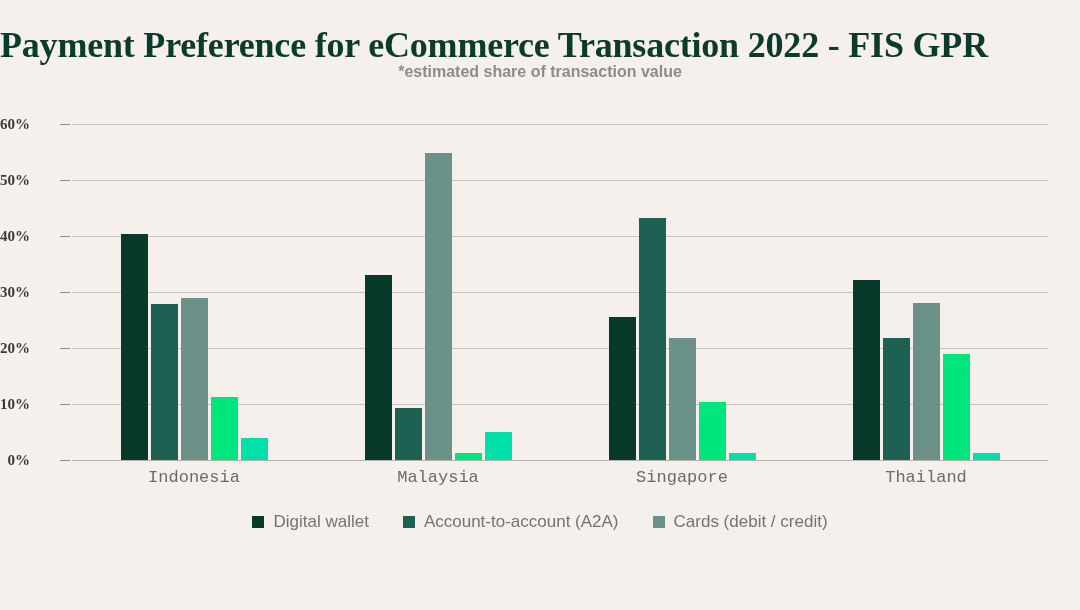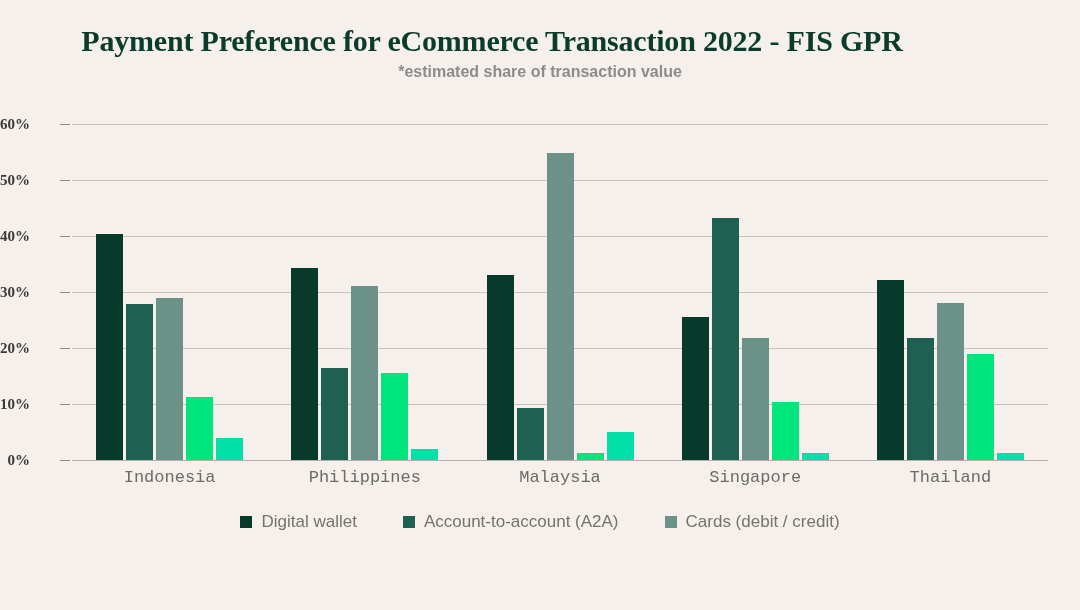--- a/index.html
+++ b/index.html
@@ -23,21 +23,21 @@
 
   
   .title {
     position: absolute;
     top: 24px;
     left: 0;
     width: 984px;
     text-align: center;
     font-family: "Liberation Serif", serif;
     font-weight: bold;
-    font-size: 30px;
+    font-size: 36px;
     letter-spacing: -0.2px;
     color: #0b3b2c;
     white-space: nowrap;
   }
   .subtitle {
     position: absolute;
     top: 63px;
     left: 0;
     width: 1080px;
     text-align: center;
@@ -124,21 +124,21 @@
   .legend {
     position: absolute;
     left: 0;
     top: 512px;
     width: 1080px;
   }
   .legend-row {
     display: flex;
     justify-content: center;
     align-items: center;
-    gap: 46px;
+    gap: 34px;
     margin-bottom: 10px;
   }
   .legend-item {
     display: flex;
     align-items: center;
     gap: 9px;
     white-space: nowrap;
   }
   .swatch {
     width: 12px;
@@ -188,28 +188,20 @@
     <div class="groups" id="groups">
         <div class="group">
           <div class="bar" title="Digital wallet – Indonesia: 40.3%" style="height: 225.68px; background: rgb(8, 58, 43);"></div>
           <div class="bar" title="Account-to-account (A2A) – Indonesia: 27.8%" style="height: 155.68px; background: rgb(30, 97, 82);"></div>
           <div class="bar" title="Cards (debit / credit) – Indonesia: 29%" style="height: 162.4px; background: rgb(108, 145, 137);"></div>
           <div class="bar" title="Cash-on-delivery (COD) – Indonesia: 11.2%" style="height: 62.72px; background: rgb(0, 229, 124);"></div>
           <div class="bar" title="Buy-now, Pay-later (BNPL) – Indonesia: 4%" style="height: 22.4px; background: rgb(0, 224, 168);"></div>
           <div class="xlabel">Indonesia</div>
         </div>
         <div class="group">
-          <div class="bar" title="Digital wallet – Philippines: 34.2%" style="height: 191.52px; background: rgb(8, 58, 43);"></div>
-          <div class="bar" title="Account-to-account (A2A) – Philippines: 16.5%" style="height: 92.4px; background: rgb(30, 97, 82);"></div>
-          <div class="bar" title="Cards (debit / credit) – Philippines: 31%" style="height: 173.6px; background: rgb(108, 145, 137);"></div>
-          <div class="bar" title="Cash-on-delivery (COD) – Philippines: 15.6%" style="height: 87.36px; background: rgb(0, 229, 124);"></div>
-          <div class="bar" title="Buy-now, Pay-later (BNPL) – Philippines: 2%" style="height: 11.2px; background: rgb(0, 224, 168);"></div>
-          <div class="xlabel">Philippines</div>
-        </div>
-        <div class="group">
           <div class="bar" title="Digital wallet – Singapore: 33%" style="height: 184.8px; background: rgb(8, 58, 43);"></div>
           <div class="bar" title="Account-to-account (A2A) – Singapore: 9.3%" style="height: 52.08px; background: rgb(30, 97, 82);"></div>
           <div class="bar" title="Cards (debit / credit) – Singapore: 54.8%" style="height: 306.88px; background: rgb(108, 145, 137);"></div>
           <div class="bar" title="Cash-on-delivery (COD) – Singapore: 1.2%" style="height: 6.72px; background: rgb(0, 229, 124);"></div>
           <div class="bar" title="Buy-now, Pay-later (BNPL) – Singapore: 5%" style="height: 28px; background: rgb(0, 224, 168);"></div>
           <div class="xlabel">Malaysia</div>
         </div>
         <div class="group">
           <div class="bar" title="Digital wallet – Thailand: 25.6%" style="height: 143.36px; background: rgb(8, 58, 43);"></div>
           <div class="bar" title="Account-to-account (A2A) – Thailand: 43.2%" style="height: 241.92px; background: rgb(30, 97, 82);"></div>

